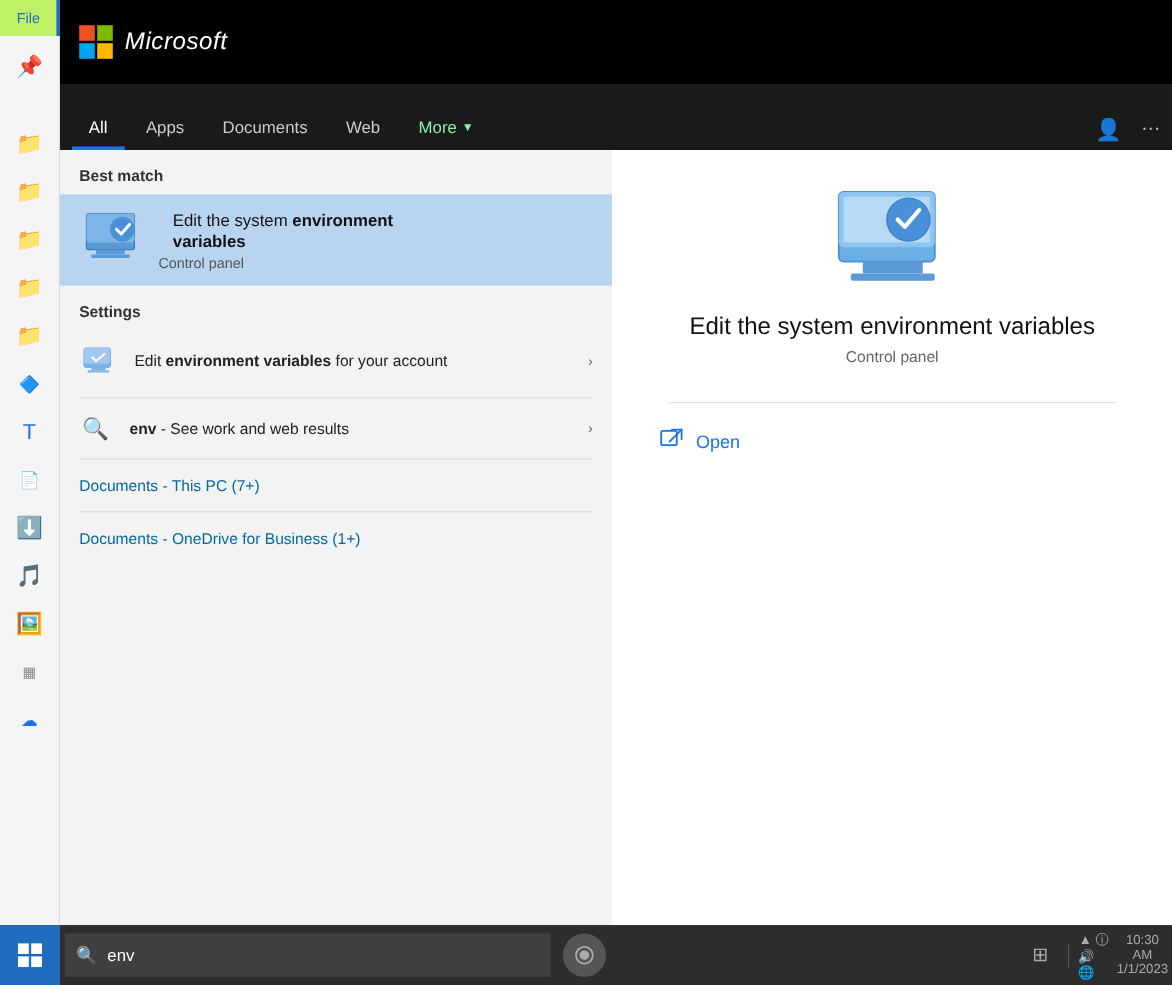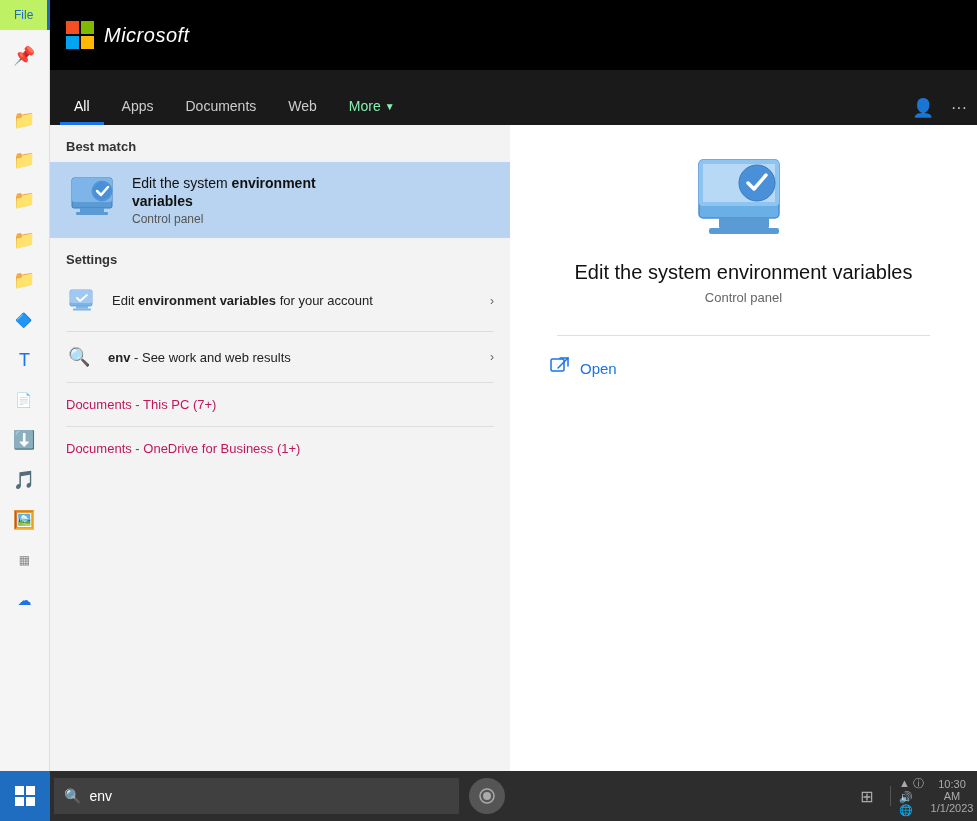--- a/index.html
+++ b/index.html
@@ -165,20 +165,21 @@
     .best-match-icon {
       width: 52px; height: 52px;
       flex-shrink: 0;
       display: flex; align-items: center; justify-content: center;
     }
     .best-match-text {}
     .best-match-title {
       font-size: 14px;
       color: #111;
       line-height: 1.3;
+      margin-left: 12px;
     }
     .best-match-title strong { font-weight: 700; }
     .best-match-subtitle {
       font-size: 12px;
       color: #555;
       margin-top: 2px;
     }
 
     .settings-section {}
     .settings-item {
@@ -213,21 +214,21 @@
       padding: 10px 16px;
       gap: 14px;
       cursor: pointer;
       font-size: 13px;
       color: #222;
     }
 
     .docs-item {
       padding: 10px 16px;
       font-size: 13px;
-      color: #be185d;
+      color: #0369a1;
       cursor: pointer;
     }
 
     
     .results-right {
       flex: 1;
       background: #fff;
       display: flex;
       flex-direction: column;
       align-items: center;

